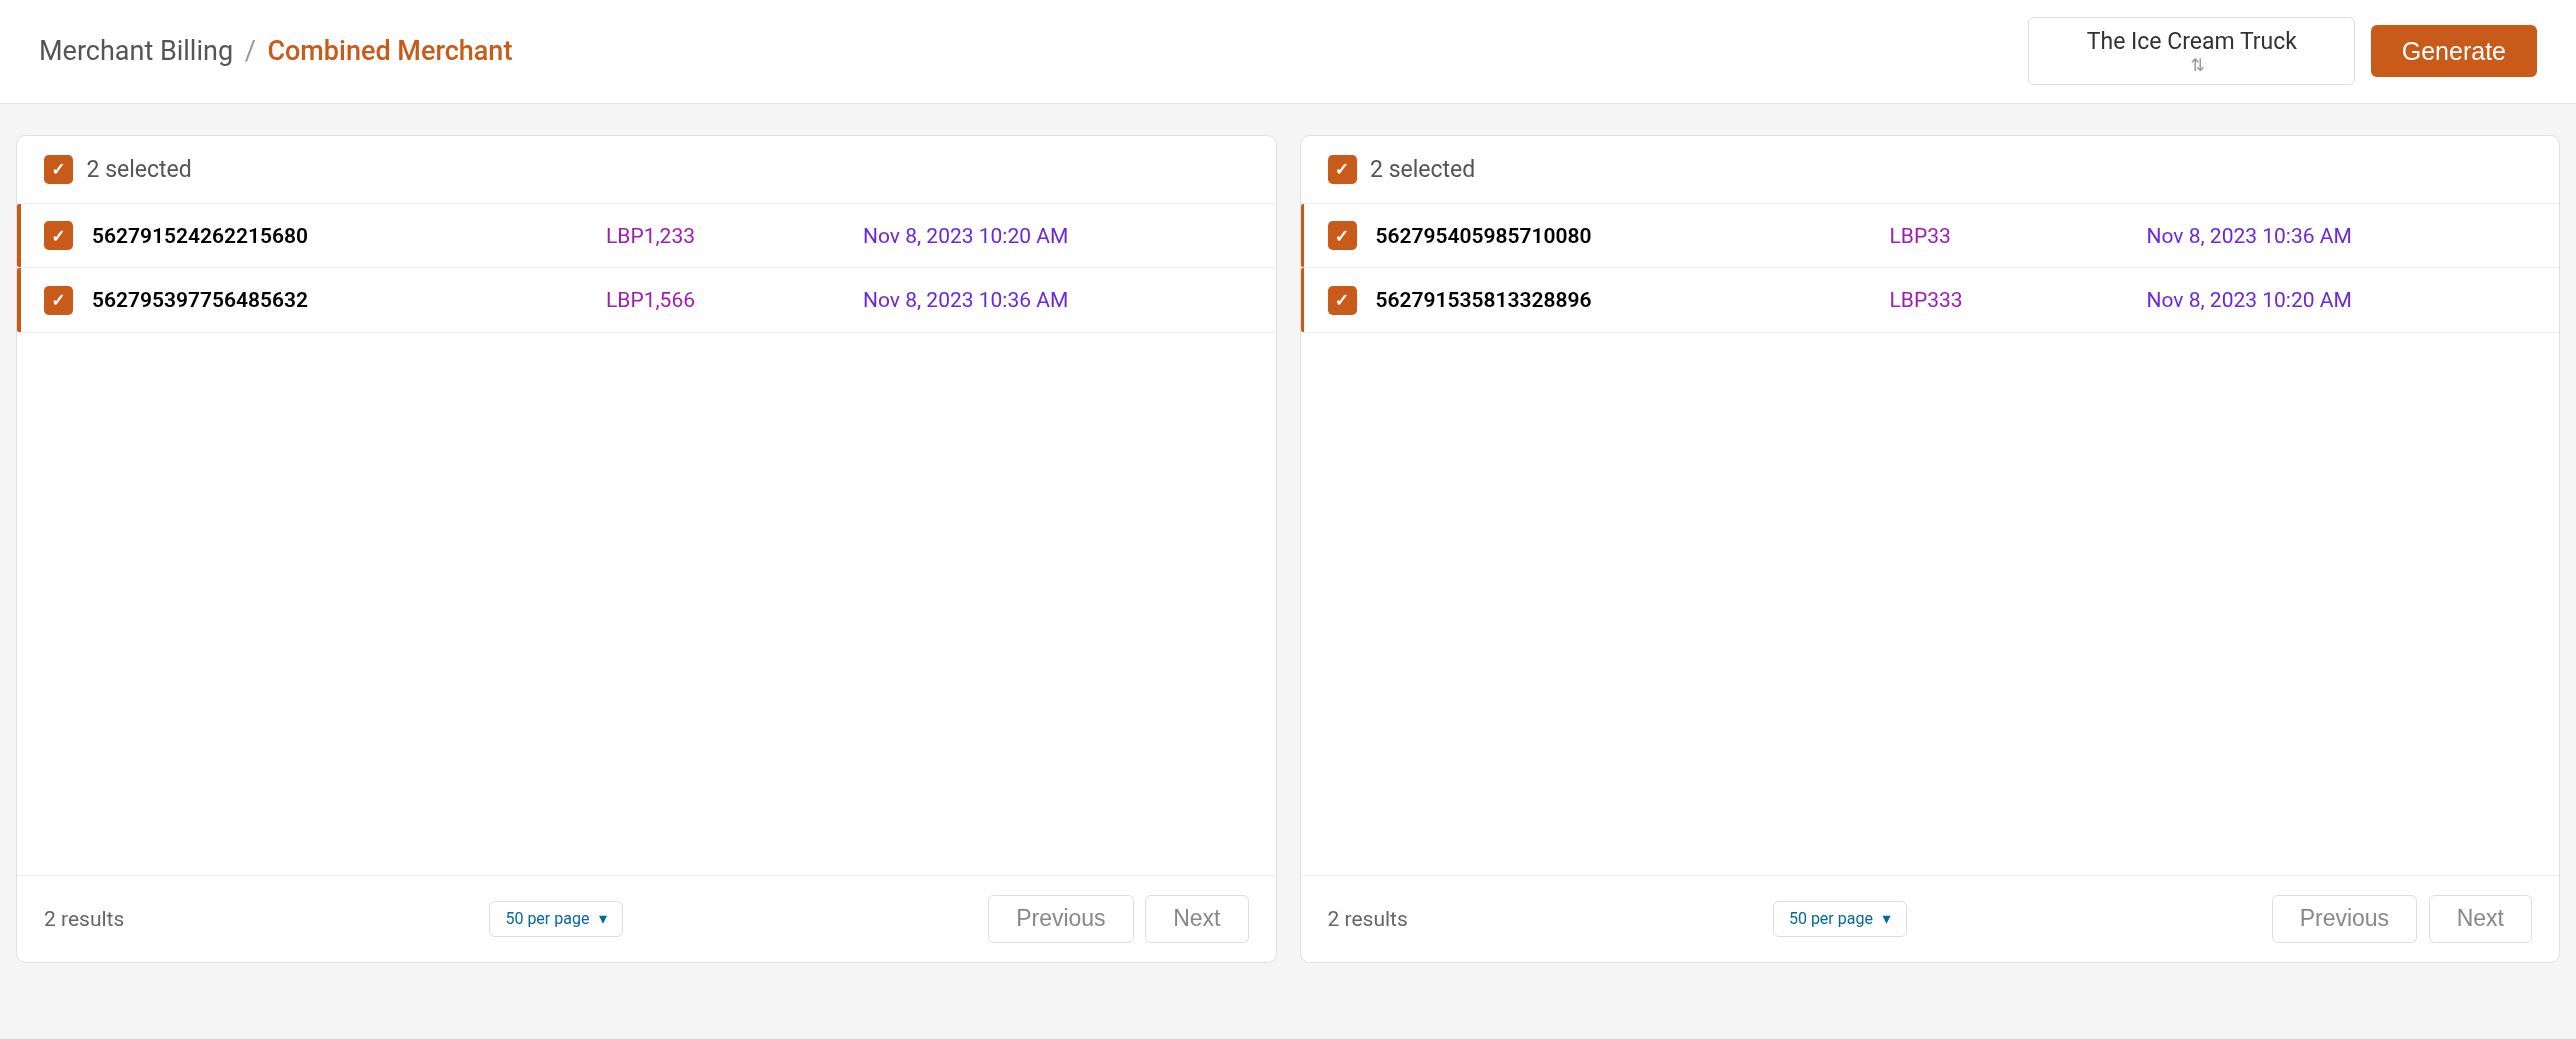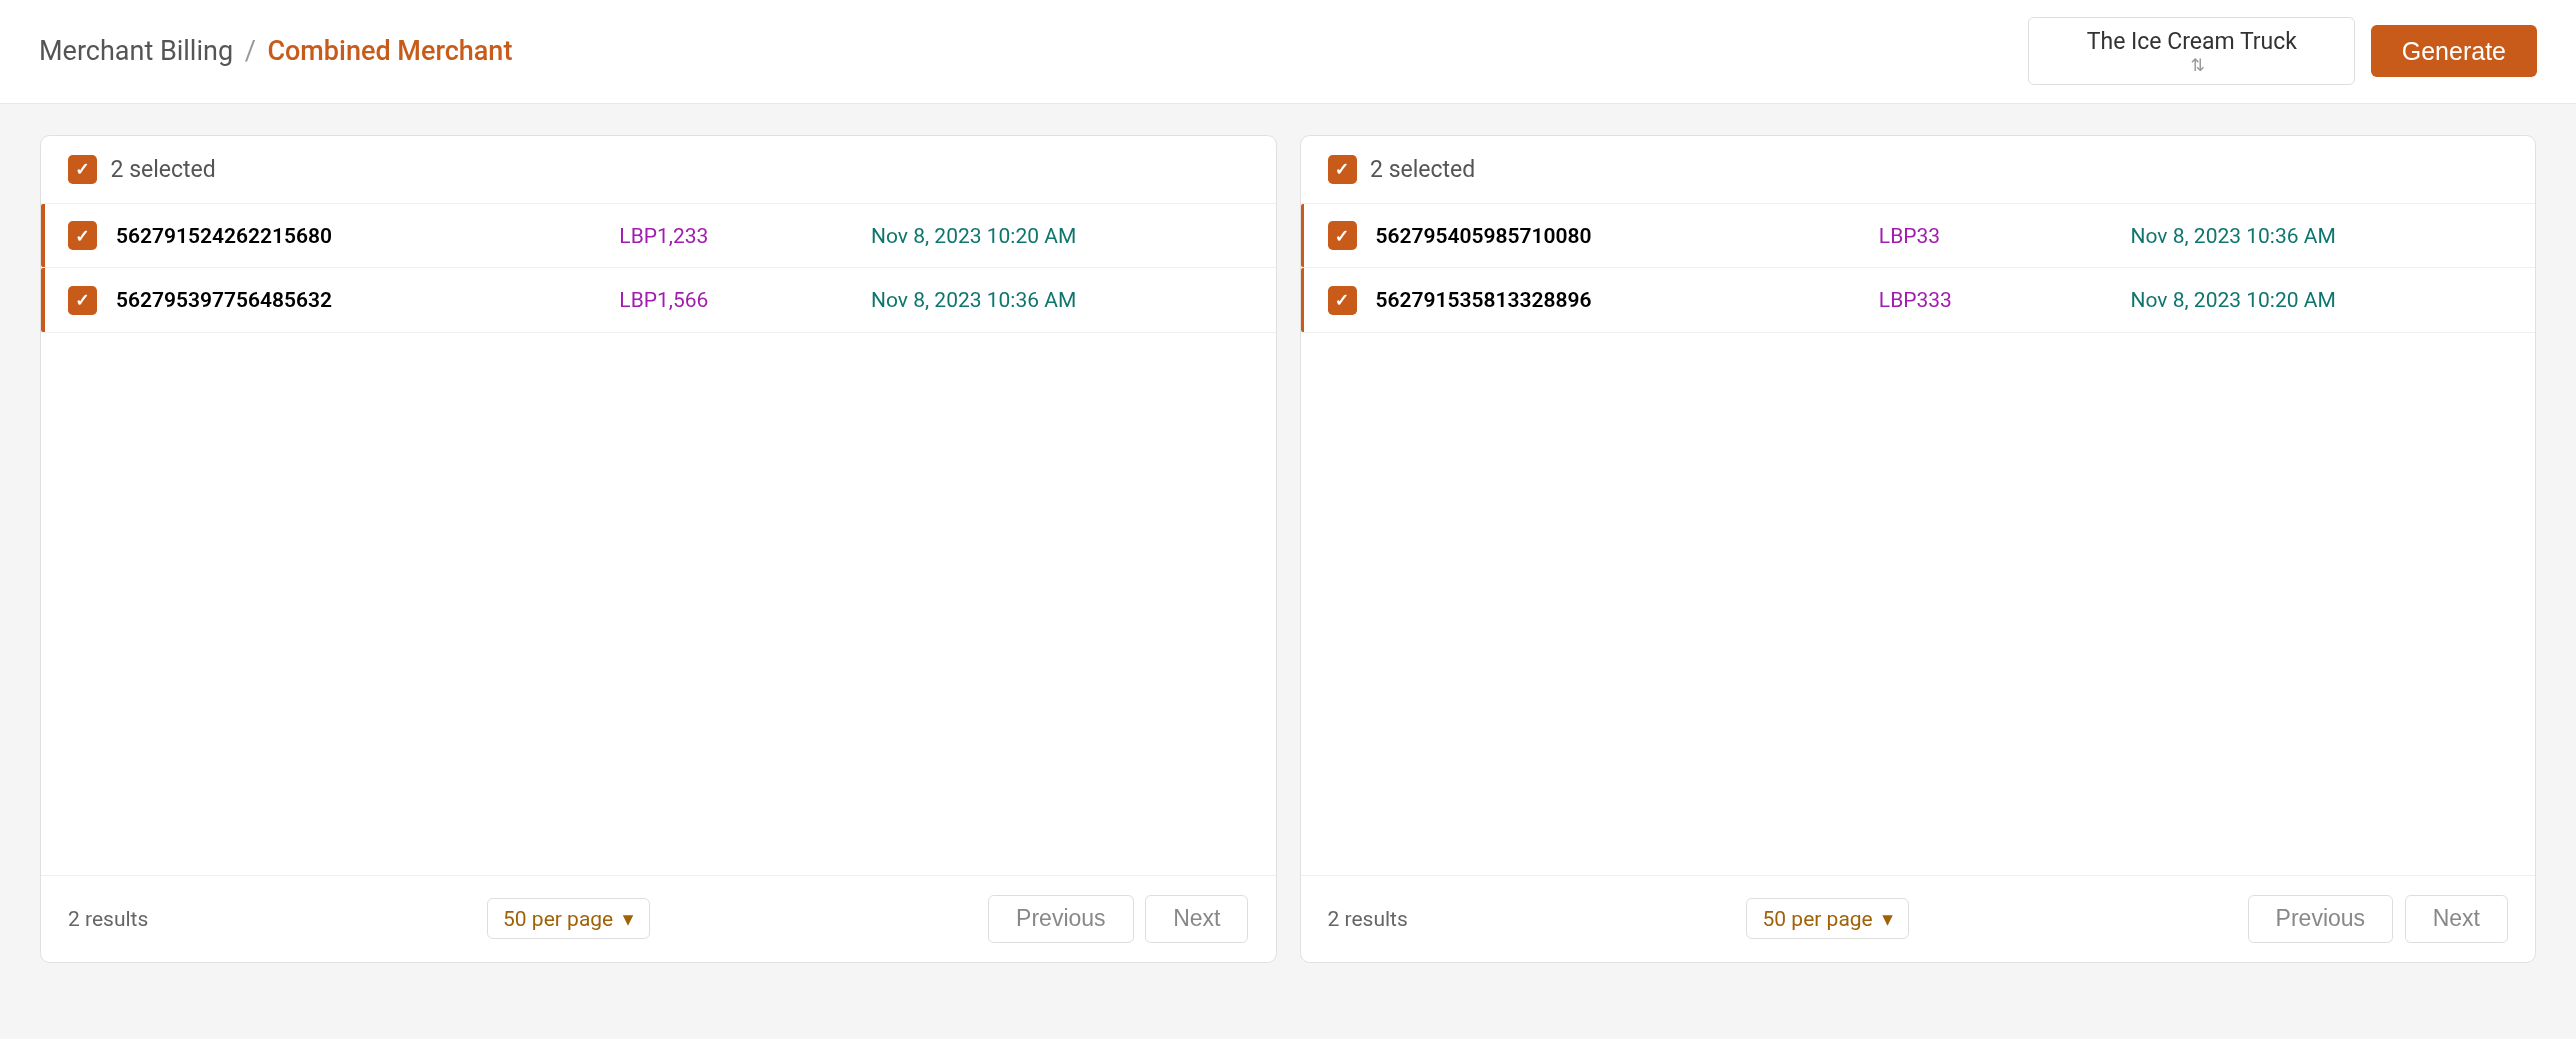--- a/index.html
+++ b/index.html
@@ -85,21 +85,21 @@
       padding: 11.6px 31px;
       font-size: 25px;
       font-weight: 500;
       cursor: pointer;
       white-space: nowrap;
     }
 
     .main-content {
       display: flex;
       gap: 23px;
-      padding: 31px 40px;
+      padding: 31px 16px;
     }
 
     .panel {
       flex: 1;
       background: #fff;
       border: 1px solid #e0e0e0;
       border-radius: 9.6px;
       display: flex;
       flex-direction: column;
       min-height: 828px;
@@ -183,21 +183,21 @@
 
     .row-lbp {
       font-size: 21px;
       color: #a21caf;
       flex: 1;
       min-width: 116px;
     }
 
     .row-date {
       font-size: 21px;
-      color: #0f766e;
+      color: #6d28d9;
       flex: 1.5;
       min-width: 212px;
     }
 
     .panel-footer {
       display: flex;
       align-items: center;
       justify-content: space-between;
       padding: 19px 27px;
       border-top: 1px solid #f0f0f0;
@@ -207,22 +207,22 @@
       font-size: 21px;
       color: #666;
     }
 
     .per-page-select {
       display: flex;
       align-items: center;
       border: 1px solid #ddd;
       border-radius: 5.8px;
       padding: 7.7px 15.4px;
-      font-size: 21px;
-      color: #a16207;
+      font-size: 16px;
+      color: #0369a1;
       background: #fff;
       cursor: pointer;
       gap: 9.6px;
     }
 
     .pagination-btns {
       display: flex;
       gap: 11.6px;
     }
 

